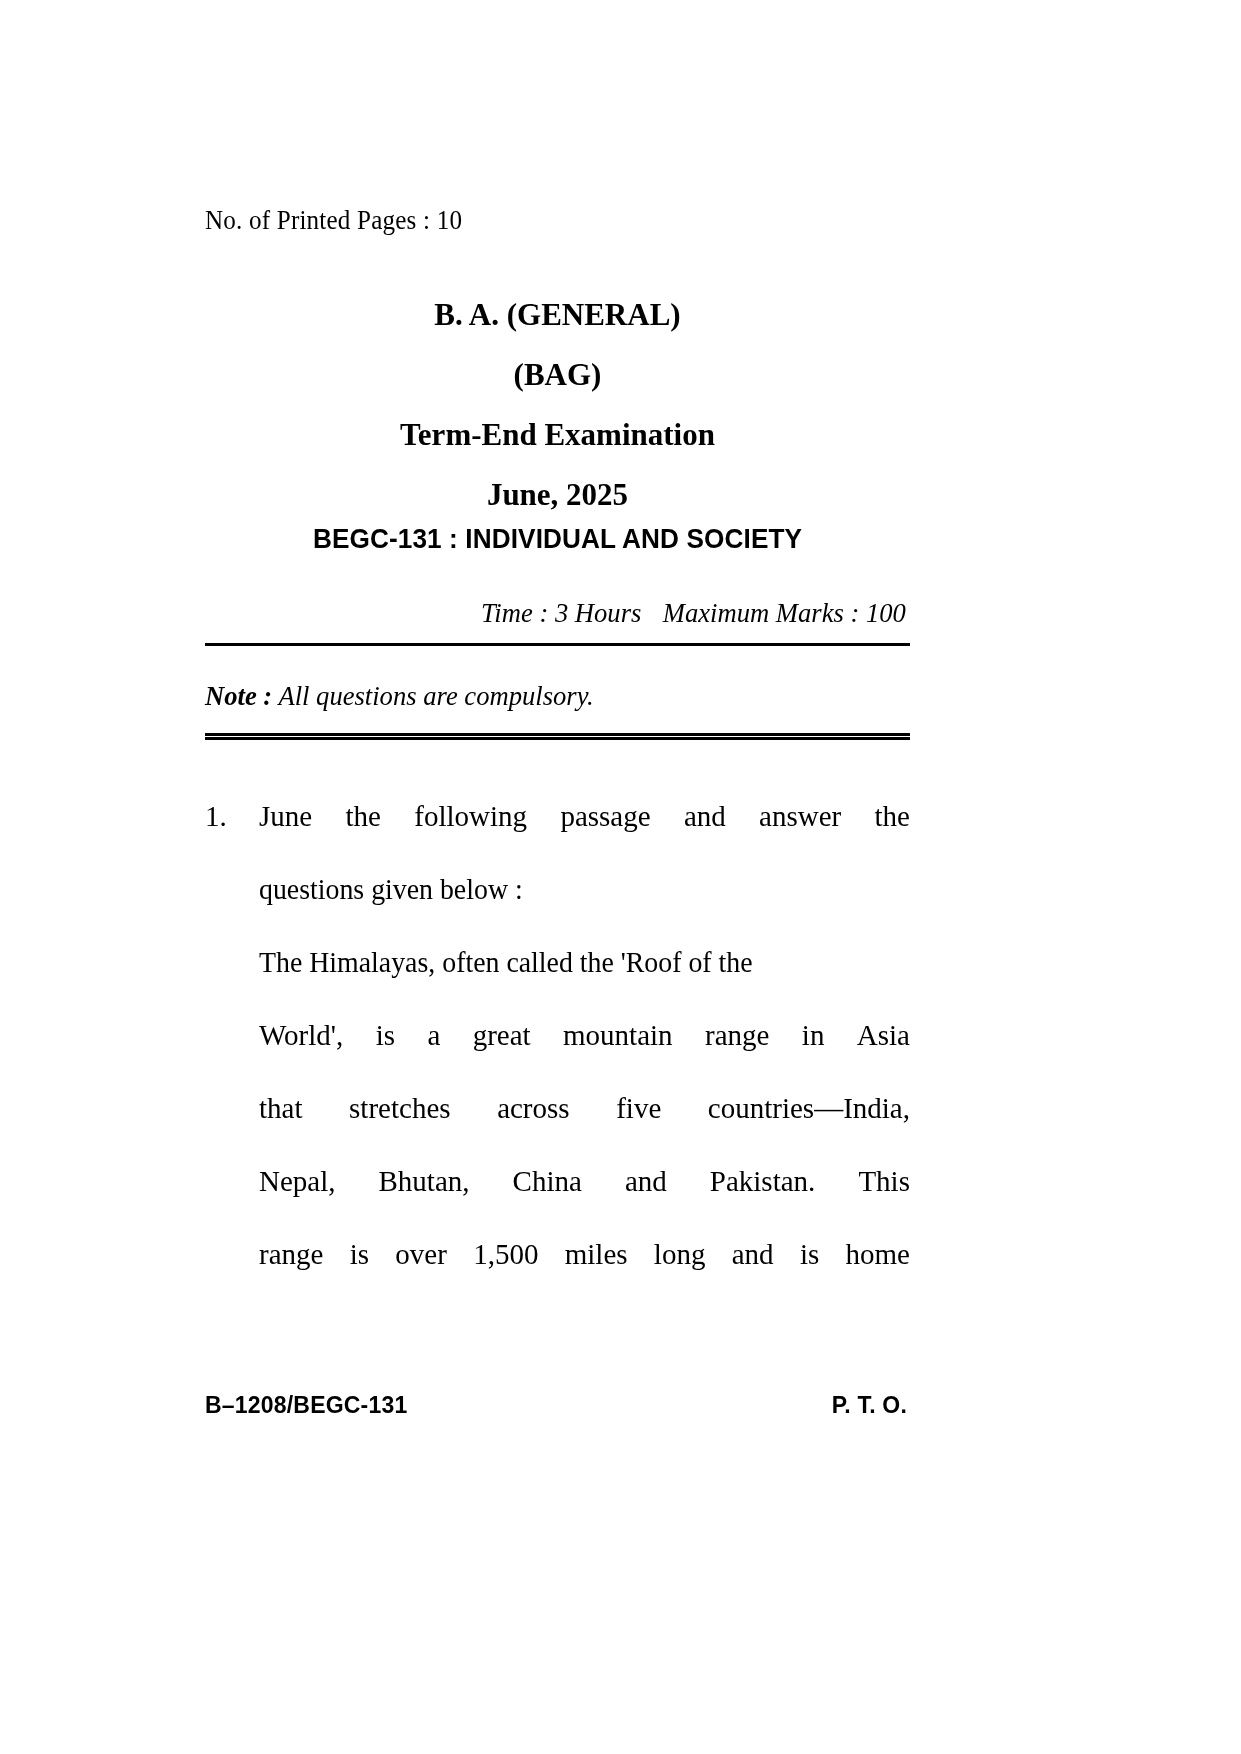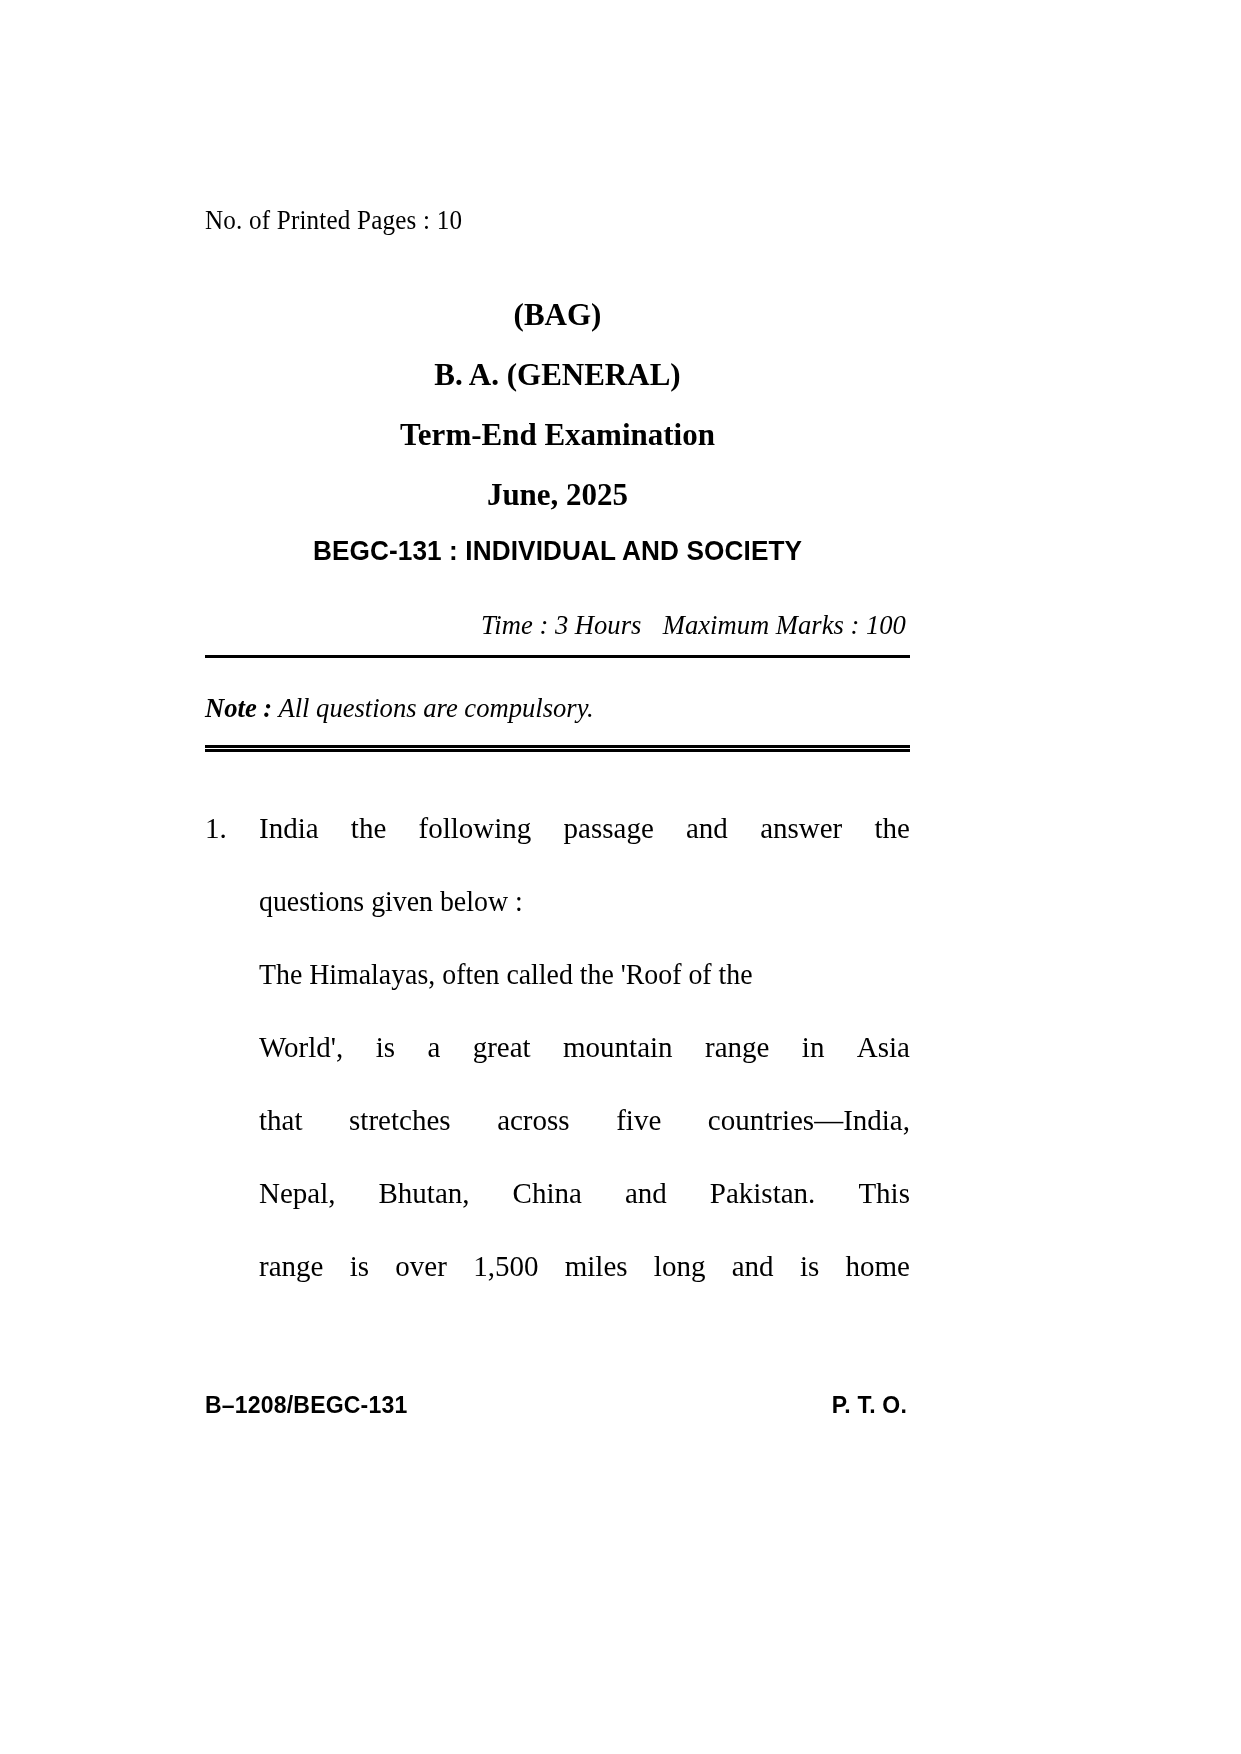--- a/index.html
+++ b/index.html
@@ -64,21 +64,21 @@
   .title-line {
     font-family: "Liberation Serif", "DejaVu Serif", serif;
     font-weight: bold;
     font-size: 31px;
     line-height: 1.0;
     white-space: nowrap;
   }
   .t-degree  { margin-bottom: 29px; }
   .t-program { margin-bottom: 29px; }
   .t-exam    { margin-bottom: 29px; }
-  .t-session { margin-bottom: 26px; }
+  .t-session { margin-bottom: 14px; }
 
   .subject-line {
     font-family: "Liberation Sans", "DejaVu Sans", sans-serif;
     font-weight: bold;
     font-size: 27px;
     letter-spacing: 0.1px;
     transform: scaleX(0.97);
     white-space: nowrap;
   }
 
@@ -188,22 +188,22 @@
 
 <div class="page">
 
   <div class="content">
 
     <div class="header-row">
       <div class="printed-pages">No. of Printed Pages : 10</div>
     </div>
 
     <div class="title-block">
+      <div class="title-line t-degree">B. A. (GENERAL)</div>
       <div class="title-line t-program">(BAG)</div>
-      <div class="title-line t-degree">B. A. (GENERAL)</div>
       <div class="title-line t-exam">Term-End Examination</div>
       <div class="title-line t-session">June, 2025</div>
       <div class="subject-line">BEGC-131 : INDIVIDUAL AND SOCIETY</div>
     </div>
 
     <div class="meta-row">
       <div class="meta-item meta-left">Time : 3 Hours</div>
       <div class="meta-item meta-right">Maximum Marks : 100</div>
     </div>
 
@@ -211,21 +211,21 @@
 
     <div class="note-line"><span class="note-label">Note :</span> <span>All questions are compulsory.</span></div>
 
     <div class="rule-double"></div>
 
     <div class="question">
       <div class="q-number">1.</div>
       <div class="q-body">
 
         <div class="stretch">
-          <span>India</span>
+          <span>June</span>
           <span>the</span>
           <span>following</span>
           <span>passage</span>
           <span>and</span>
           <span>answer</span>
           <span>the</span>
         </div>
 
         <div class="q-line">questions given below :</div>
 

